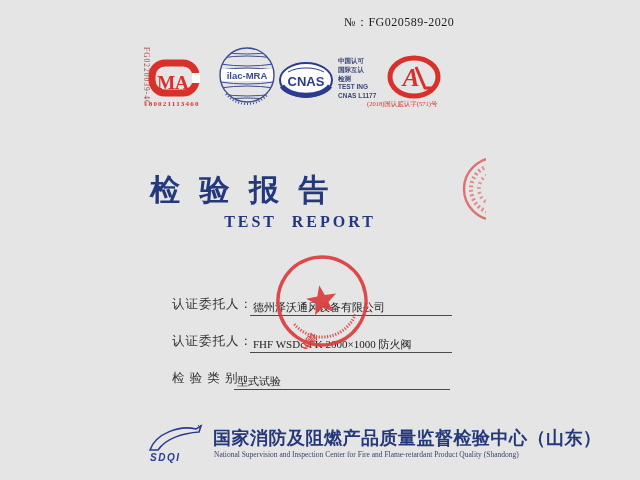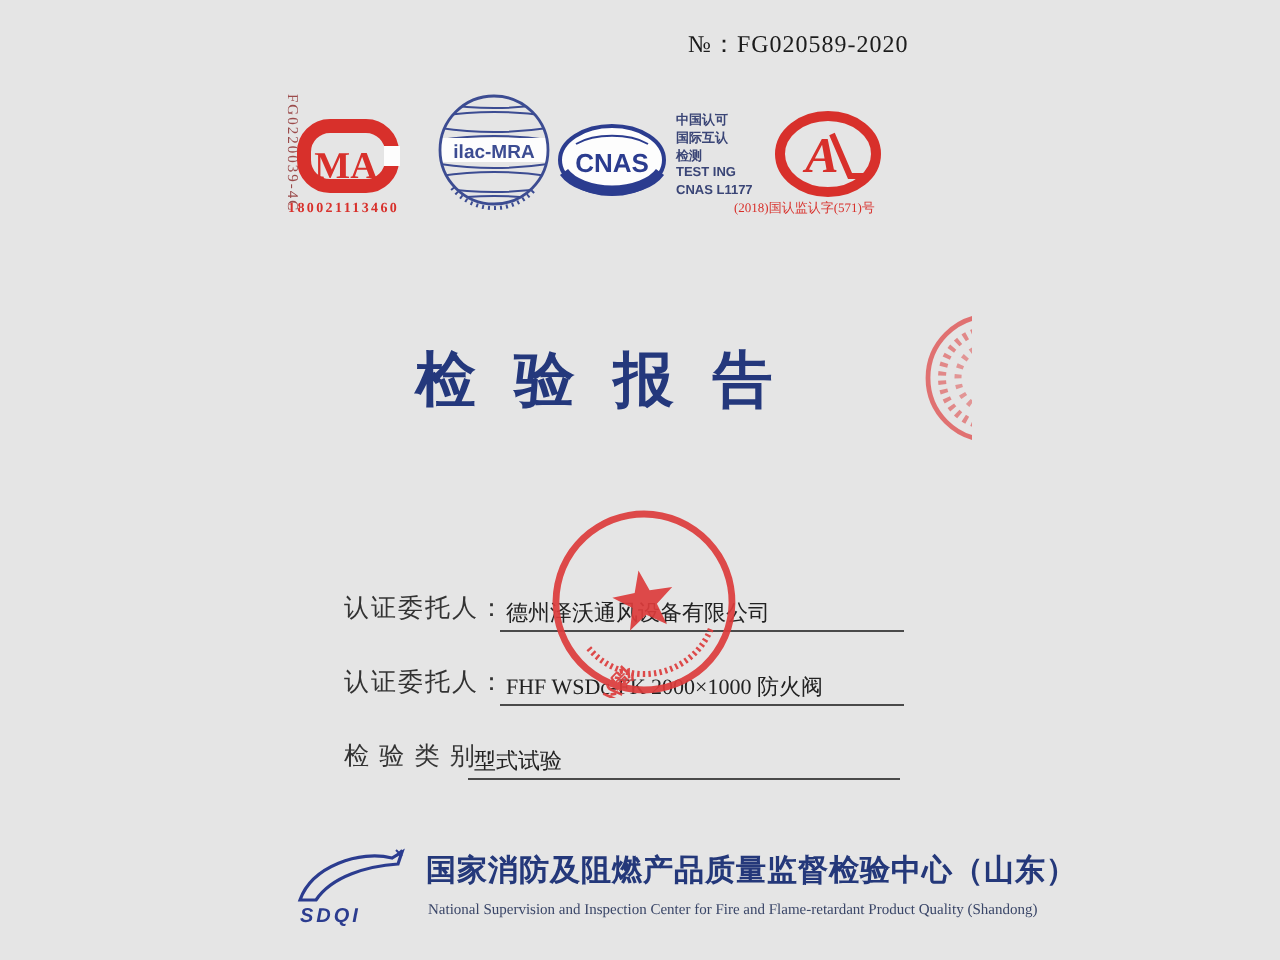--- a/index.html
+++ b/index.html
@@ -9,33 +9,33 @@
   
   #report-no{left:344px;top:14px;font-size:12px;letter-spacing:.5px;color:#1c1c1c;}
   #archive-code{left:151px;top:47px;font-size:7.5px;letter-spacing:1px;color:#9b4b4b;
                 transform:rotate(90deg);transform-origin:0 0;white-space:nowrap;}
   #cma-number{left:144px;top:100px;width:62px;text-align:left;font-size:7px;
               letter-spacing:1.2px;color:#d8302b;font-weight:bold;}
   .cnas-lines{left:338px;top:57px;font-size:6.5px;line-height:8.8px;color:#3a4576;
               font-family:"Liberation Sans","DejaVu Sans",sans-serif;font-weight:bold;}
   #cal-approval{left:367px;top:100px;width:95px;font-size:6.5px;color:#d8302b;white-space:nowrap;}
   
-  #title-zh{left:150px;top:170px;width:300px;text-align:center;font-size:30px;font-weight:bold;
+  #title-zh{left:150px;top:170px;width:300px;font-size:30px;font-weight:bold;
             color:#24387c;letter-spacing:6px;}
   #title-en{left:150px;top:213px;width:300px;text-align:center;font-size:16px;font-weight:bold;
             color:#24387c;letter-spacing:3px;word-spacing:8px;}
   
   .field-label{font-size:12.5px;color:#333;letter-spacing:1px;white-space:nowrap;}
   .field-value{font-size:11px;color:#222;white-space:nowrap;padding-left:3px;}
   .underline{border-bottom:1px solid #4a4a4a;height:18px;}
   
   #edge-seal-clip{left:452px;top:150px;width:34px;height:78px;overflow:hidden;opacity:.8;}
   #main-seal{left:274px;top:253px;opacity:.92;}
   
-  #footer-zh{left:213px;top:426px;font-size:15px;font-weight:bold;color:#24387a;
+  #footer-zh{left:213px;top:426px;font-size:18px;font-weight:bold;color:#24387a;
              letter-spacing:.5px;white-space:nowrap;}
   #footer-en{left:214px;top:450px;font-size:7.5px;color:#3a4668;white-space:nowrap;}
 </style>
 </head>
 <body>
 
 <div id="page">
 
   <div class="abs" id="report-no">№：FG020589-2020</div>
 
@@ -94,20 +94,21 @@
 
   <div class="abs" id="edge-seal-clip">
     <svg style="position:absolute;left:8px;top:4px;" width="70" height="70" viewBox="0 0 70 70">
       <circle cx="35" cy="35" r="31" fill="none" stroke="#e05555" stroke-width="2.4"></circle>
       <circle cx="35" cy="35" r="24" fill="none" stroke="#e05555" stroke-width="4" stroke-dasharray="2,2.5" opacity=".8"></circle>
       <circle cx="35" cy="35" r="16" fill="none" stroke="#e05555" stroke-width="3.5" stroke-dasharray="2,3" opacity=".7"></circle>
     </svg>
   </div>
 
   <div class="abs" id="title-zh">检 验 报 告</div>
+  <div class="abs" id="title-en">TEST REPORT</div>
 
   <div class="abs field-label" style="left:172px;top:296px;">认证委托人：</div>
   <div class="abs underline" style="left:250px;top:297px;width:202px;">
     <span class="field-value">德州泽沃通风设备有限公司</span>
   </div>
 
   <div class="abs field-label" style="left:172px;top:333px;">认证委托人：</div>
   <div class="abs underline" style="left:250px;top:334px;width:202px;">
     <span class="field-value">FHF WSDc-FK 2000×1000 防火阀</span>
   </div>

